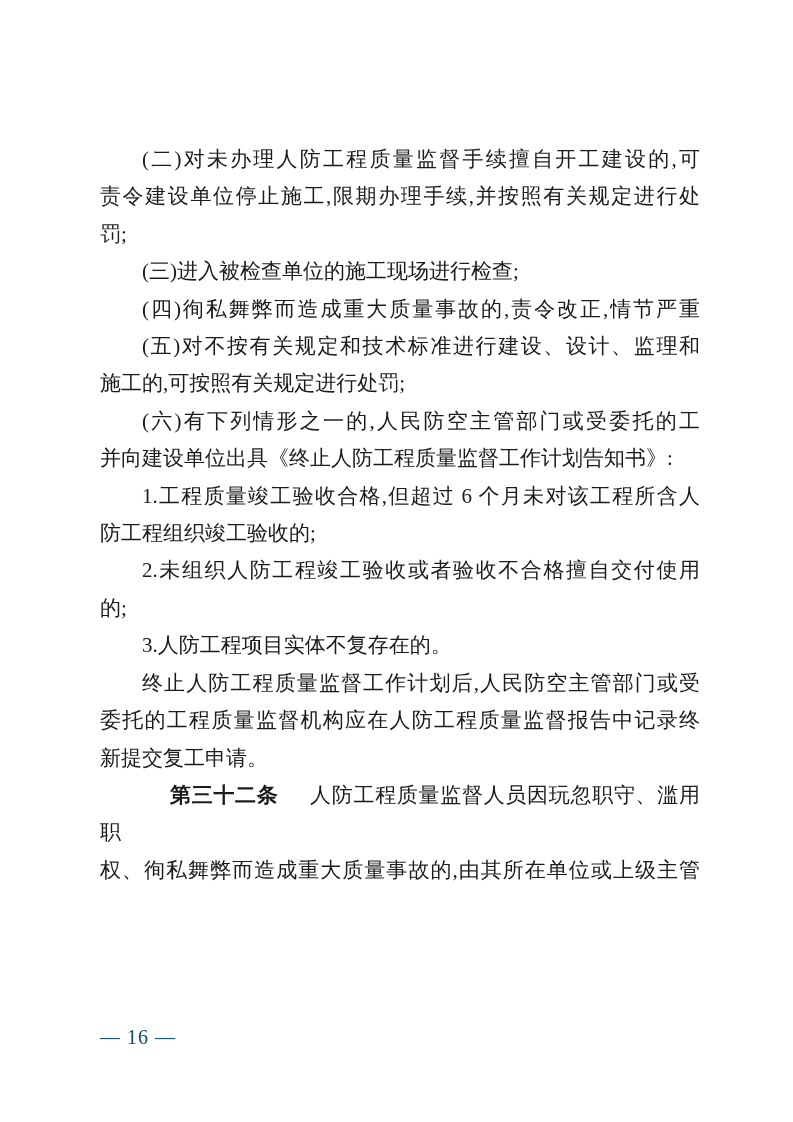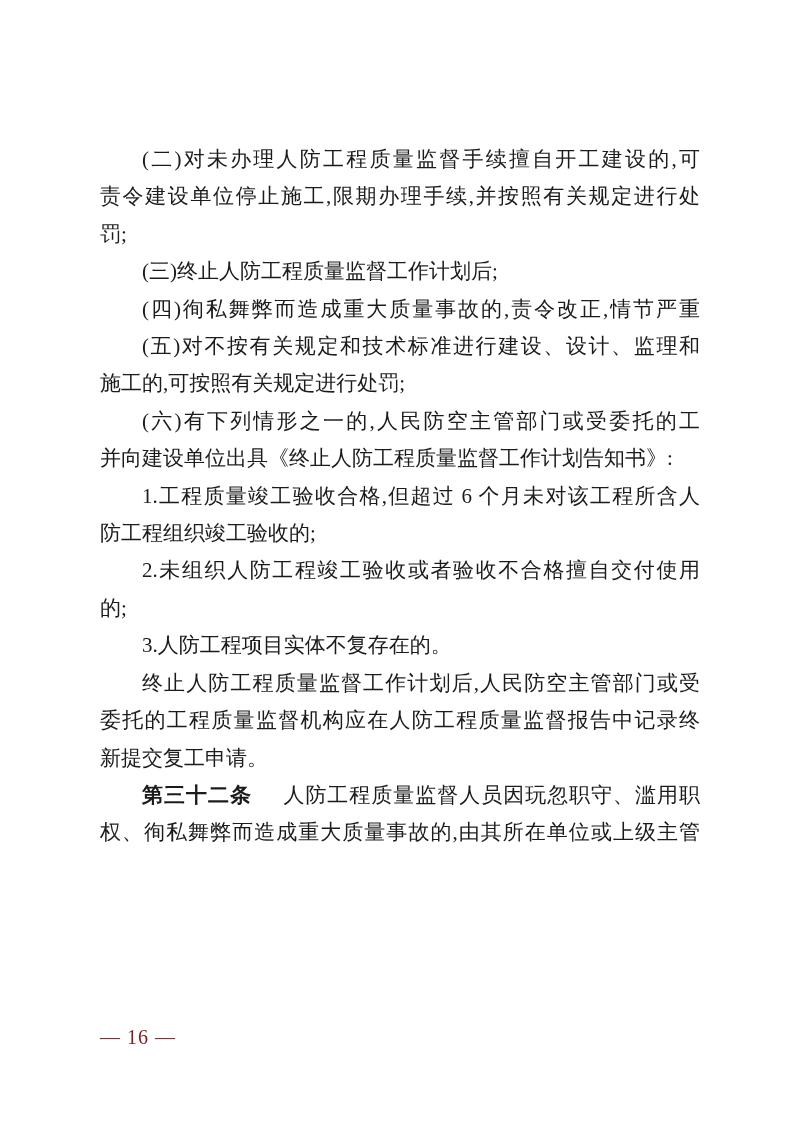--- a/index.html
+++ b/index.html
@@ -33,41 +33,42 @@
     text-align-last: justify;
   }
   .line.indent {
     text-indent: 2em;
   }
   .seg-bold {
     font-weight: 700;
   }
   .gap-after {
     margin-right: 1.5em;
+    margin-left: 28px;
   }
   .page-number {
     position: absolute;
     left: 100px;
     top: 1025px;
     font-size: 20px;
     line-height: 24px;
-    color: #7f1d1d;
+    color: #0c4a6e;
     letter-spacing: 1px;
   }
 </style>
 </head>
 <body>
 
 <div class="page">
 
   <div class="doc-body">
     <div class="line indent fill">(二)对未办理人防工程质量监督手续擅自开工建设的,可</div>
     <div class="line fill">责令建设单位停止施工,限期办理手续,并按照有关规定进行处</div>
     <div class="line">罚;</div>
-    <div class="line indent">(三)终止人防工程质量监督工作计划后;</div>
+    <div class="line indent">(三)进入被检查单位的施工现场进行检查;</div>
     <div class="line indent fill">(四)徇私舞弊而造成重大质量事故的,责令改正,情节严重</div>
     <div class="line indent fill">(五)对不按有关规定和技术标准进行建设、设计、监理和</div>
     <div class="line">施工的,可按照有关规定进行处罚;</div>
     <div class="line indent fill">(六)有下列情形之一的,人民防空主管部门或受委托的工</div>
     <div class="line">并向建设单位出具《终止人防工程质量监督工作计划告知书》:</div>
     <div class="line indent fill">1.工程质量竣工验收合格,但超过 6 个月未对该工程所含人</div>
     <div class="line">防工程组织竣工验收的;</div>
     <div class="line indent fill">2.未组织人防工程竣工验收或者验收不合格擅自交付使用</div>
     <div class="line">的;</div>
     <div class="line indent">3.人防工程项目实体不复存在的。</div>

